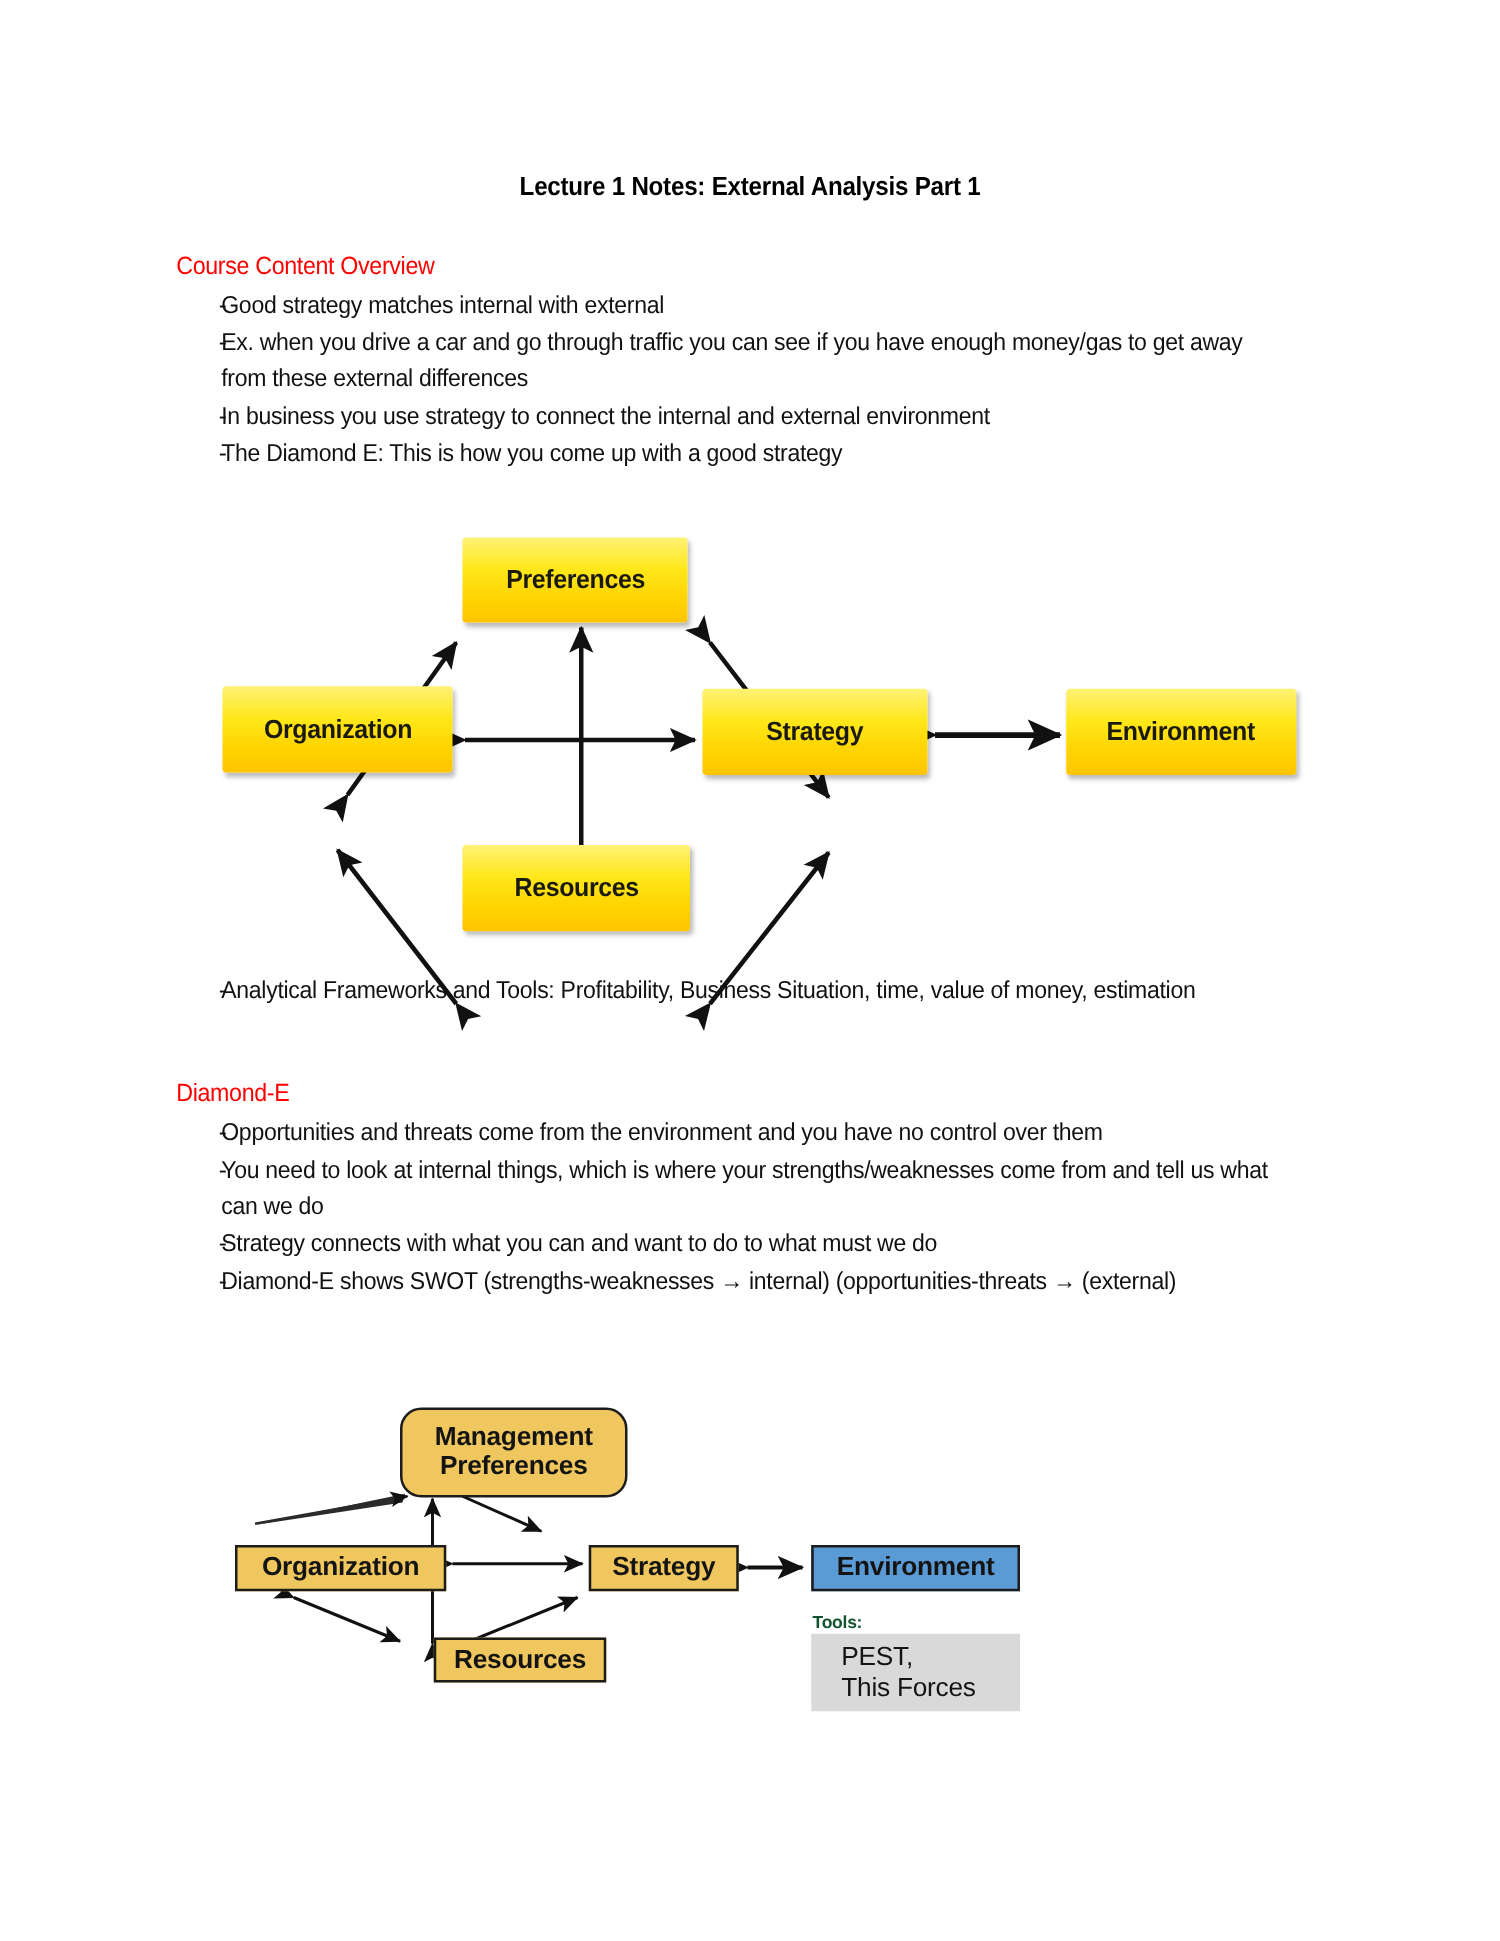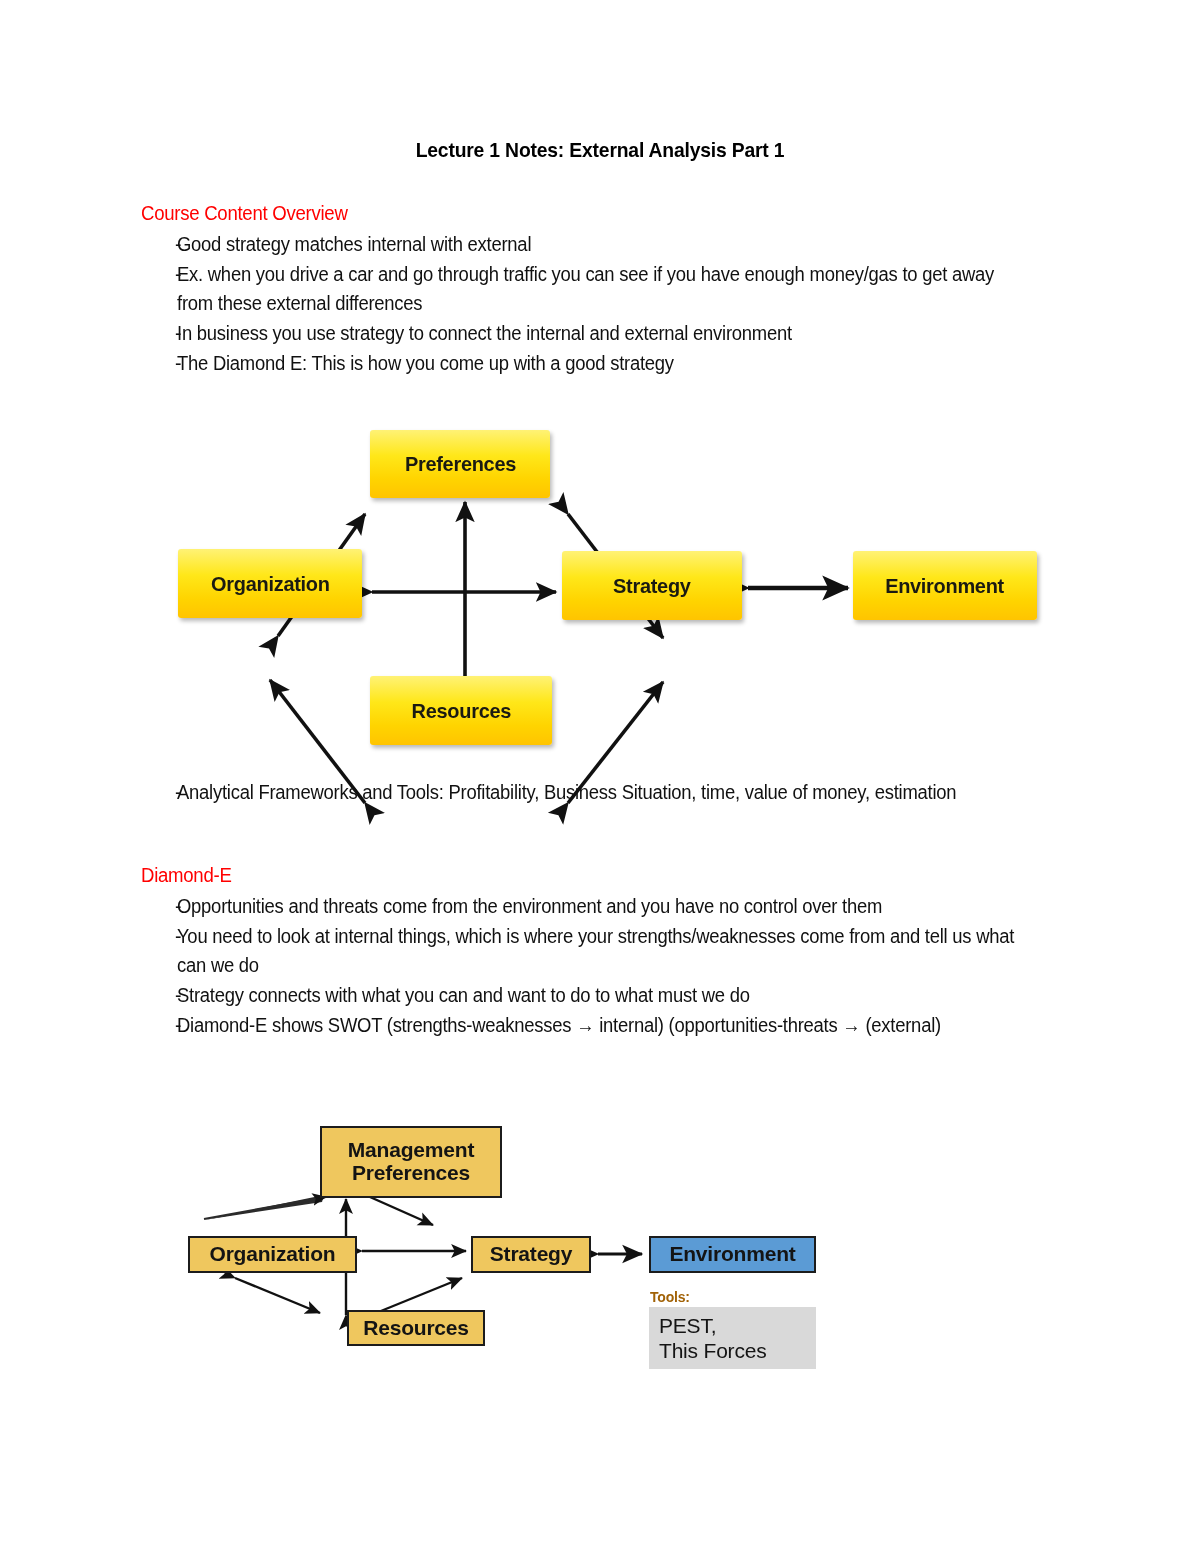--- a/index.html
+++ b/index.html
@@ -122,30 +122,30 @@
     font-weight: bold;
     color: #141414;
     line-height: 1.08;
     letter-spacing: -0.2px;
   }
   .dbox2.blue { background: #5B9BD5; }
   .tools-label {
     position: absolute;
     font-size: 14px;
     font-weight: bold;
-    color: #a16207;
+    color: #14532d;
     letter-spacing: -0.2px;
   }
   .tools-box {
     position: absolute;
     background: #d9d9d9;
     display: flex;
     flex-direction: column;
     justify-content: center;
-    padding-left: 10px;
+    padding-left: 24px;
     box-sizing: border-box;
     font-size: 21px;
     color: #141414;
     line-height: 1.2;
     letter-spacing: -0.2px;
   }
 
   svg.overlay {
     position: absolute;
     left: 0;
@@ -279,21 +279,21 @@
 
       <line x1="182" y1="136" x2="286" y2="136" stroke="#111" stroke-width="2.4" marker-start="url(#ah2s)" marker-end="url(#ah2)"></line>
 
       <line x1="55" y1="163" x2="140" y2="198" stroke="#111" stroke-width="2.4" marker-start="url(#ah2s)" marker-end="url(#ah2)"></line>
 
       <line x1="196" y1="198" x2="282" y2="163" stroke="#111" stroke-width="2.4" marker-start="url(#ah2s)" marker-end="url(#ah2)"></line>
 
       <line x1="418" y1="139" x2="462" y2="139" stroke="#111" stroke-width="3.2" marker-start="url(#ah2s)" marker-end="url(#ah2)"></line>
     </svg>
 
-    <div class="dbox2" style="left:140px; top:11px; width:182px; height:72px;">
+    <div class="dbox2" style="left:140px; top:11px; width:182px; height:72px;border-radius:17px;">
       <span>Management</span>
       <span>Preferences</span>
     </div>
 
     <div class="dbox2" style="left:8px; top:121px; width:169px; height:37px;">
       <span>Organization</span>
     </div>
 
     <div class="dbox2" style="left:291px; top:121px; width:120px; height:37px;">
       <span>Strategy</span>

